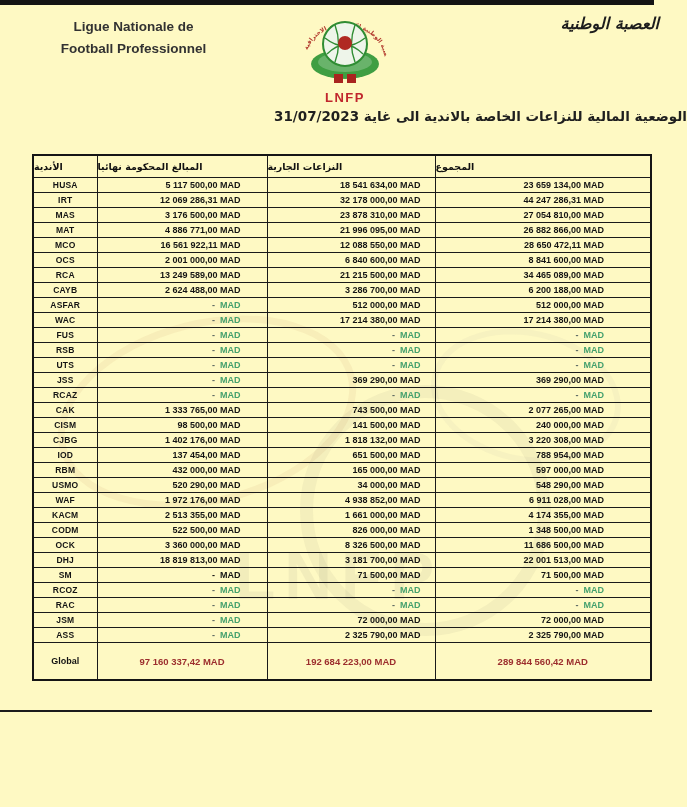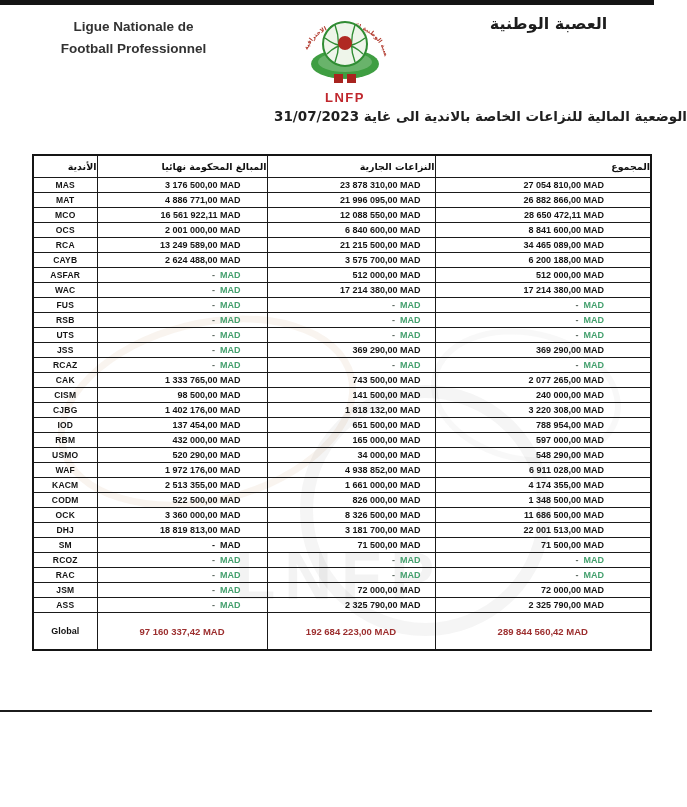--- a/index.html
+++ b/index.html
@@ -1,34 +1,34 @@
 <!DOCTYPE html>
 <html lang="fr"><head>
 <meta charset="utf-8">
 <style>
   html,body{margin:0;padding:0;background:#888;}
   .page{
     position:relative;width:687px;height:807px;margin:0 auto;
-    background:#ffffff;overflow:hidden;
+    background:#fef9c3;overflow:hidden;
     font-family:"Liberation Sans",sans-serif;
   }
   .topbar{position:absolute;top:0;left:0;width:654px;height:5px;background:#141414;}
 
   
   .org-fr{
     position:absolute;left:26px;top:16px;width:215px;text-align:center;
     font-size:13.5px;font-weight:bold;color:#323232;line-height:1.6;
   }
   .logo-wrap{position:absolute;left:280px;top:4px;width:130px;text-align:center;}
   .logo-lnfp{
     font-size:13px;font-weight:bold;color:#c0272d;letter-spacing:1.5px;margin-top:-4px;
   }
   .org-ar{
-    position:absolute;right:21px;top:12px;width:235px;text-align:center;direction:rtl;
-    font-family:"DejaVu Sans",sans-serif;font-size:16px;font-weight:bold;color:#1d1d1d;line-height:1.55;
+    position:absolute;right:28px;top:12px;width:235px;text-align:right;direction:rtl;
+    font-family:"DejaVu Sans",sans-serif;font-size:16px;font-weight:bold;color:#1d1d1d;line-height:1.55;font-style:italic;
   }
 
   
   .doc-title{
     position:absolute;top:108px;left:0;width:100%;text-align:right;direction:rtl;
     font-family:"DejaVu Sans",sans-serif;font-size:13.5px;font-weight:bold;color:#1f1f1f;
   }
 
   
   .wm{position:absolute;pointer-events:none;}
@@ -51,21 +51,21 @@
 
   
   table.tbl{
     position:absolute;left:32px;top:154px;width:618px;
     border-collapse:collapse;table-layout:fixed;
     border:2px solid #151515;
   }
   .tbl th,.tbl td{border:1px solid #1a1a1a;padding:0;overflow:hidden;white-space:nowrap;}
   .tbl th{
     height:21px;font-family:"DejaVu Sans",sans-serif;font-size:9.5px;font-weight:bold;
-    color:#111;text-align:right;
+    color:#111;text-align:left;
   }
   .tbl td{height:14px;font-size:9px;font-weight:bold;color:#141414;}
   td.club{text-align:center;font-size:8.5px;letter-spacing:0.2px;}
   td.amt{text-align:right;}
   td.amt.c2{padding-right:26px;}
   td.amt.c3{padding-right:14px;}
   td.amt.c4{padding-right:46px;}
   .dash{color:#5f6b63;}
   .madg{color:#44a06e;}
   .dash.dark,.madg.dark{color:#141414;}
@@ -133,20 +133,32 @@
     <thead>
       <tr>
         <th>الأندية</th>
         <th>المبالغ المحكومة نهائيا</th>
         <th>النزاعات الجارية</th>
         <th>المجموع</th>
       </tr>
     </thead>
     <tbody>
         <tr>
+          <td class="club">HUSA</td>
+          <td class="amt c2">5 117 500,00 MAD</td>
+          <td class="amt c3">18 541 634,00 MAD</td>
+          <td class="amt c4">23 659 134,00 MAD</td>
+        </tr>
+        <tr>
+          <td class="club">IRT</td>
+          <td class="amt c2">12 069 286,31 MAD</td>
+          <td class="amt c3">32 178 000,00 MAD</td>
+          <td class="amt c4">44 247 286,31 MAD</td>
+        </tr>
+        <tr>
           <td class="club">MAS</td>
           <td class="amt c2">3 176 500,00 MAD</td>
           <td class="amt c3">23 878 310,00 MAD</td>
           <td class="amt c4">27 054 810,00 MAD</td>
         </tr>
         <tr>
           <td class="club">MAT</td>
           <td class="amt c2">4 886 771,00 MAD</td>
           <td class="amt c3">21 996 095,00 MAD</td>
           <td class="amt c4">26 882 866,00 MAD</td>
@@ -165,21 +177,21 @@
         </tr>
         <tr>
           <td class="club">RCA</td>
           <td class="amt c2">13 249 589,00 MAD</td>
           <td class="amt c3">21 215 500,00 MAD</td>
           <td class="amt c4">34 465 089,00 MAD</td>
         </tr>
         <tr>
           <td class="club">CAYB</td>
           <td class="amt c2">2 624 488,00 MAD</td>
-          <td class="amt c3">3 575 700,00 MAD</td>
+          <td class="amt c3">3 286 700,00 MAD</td>
           <td class="amt c4">6 200 188,00 MAD</td>
         </tr>
         <tr>
           <td class="club">ASFAR</td>
           <td class="amt c2"><span class="dash">-</span><span class="madg">&nbsp;&nbsp;MAD</span></td>
           <td class="amt c3">512 000,00 MAD</td>
           <td class="amt c4">512 000,00 MAD</td>
         </tr>
         <tr>
           <td class="club">WAC</td>

